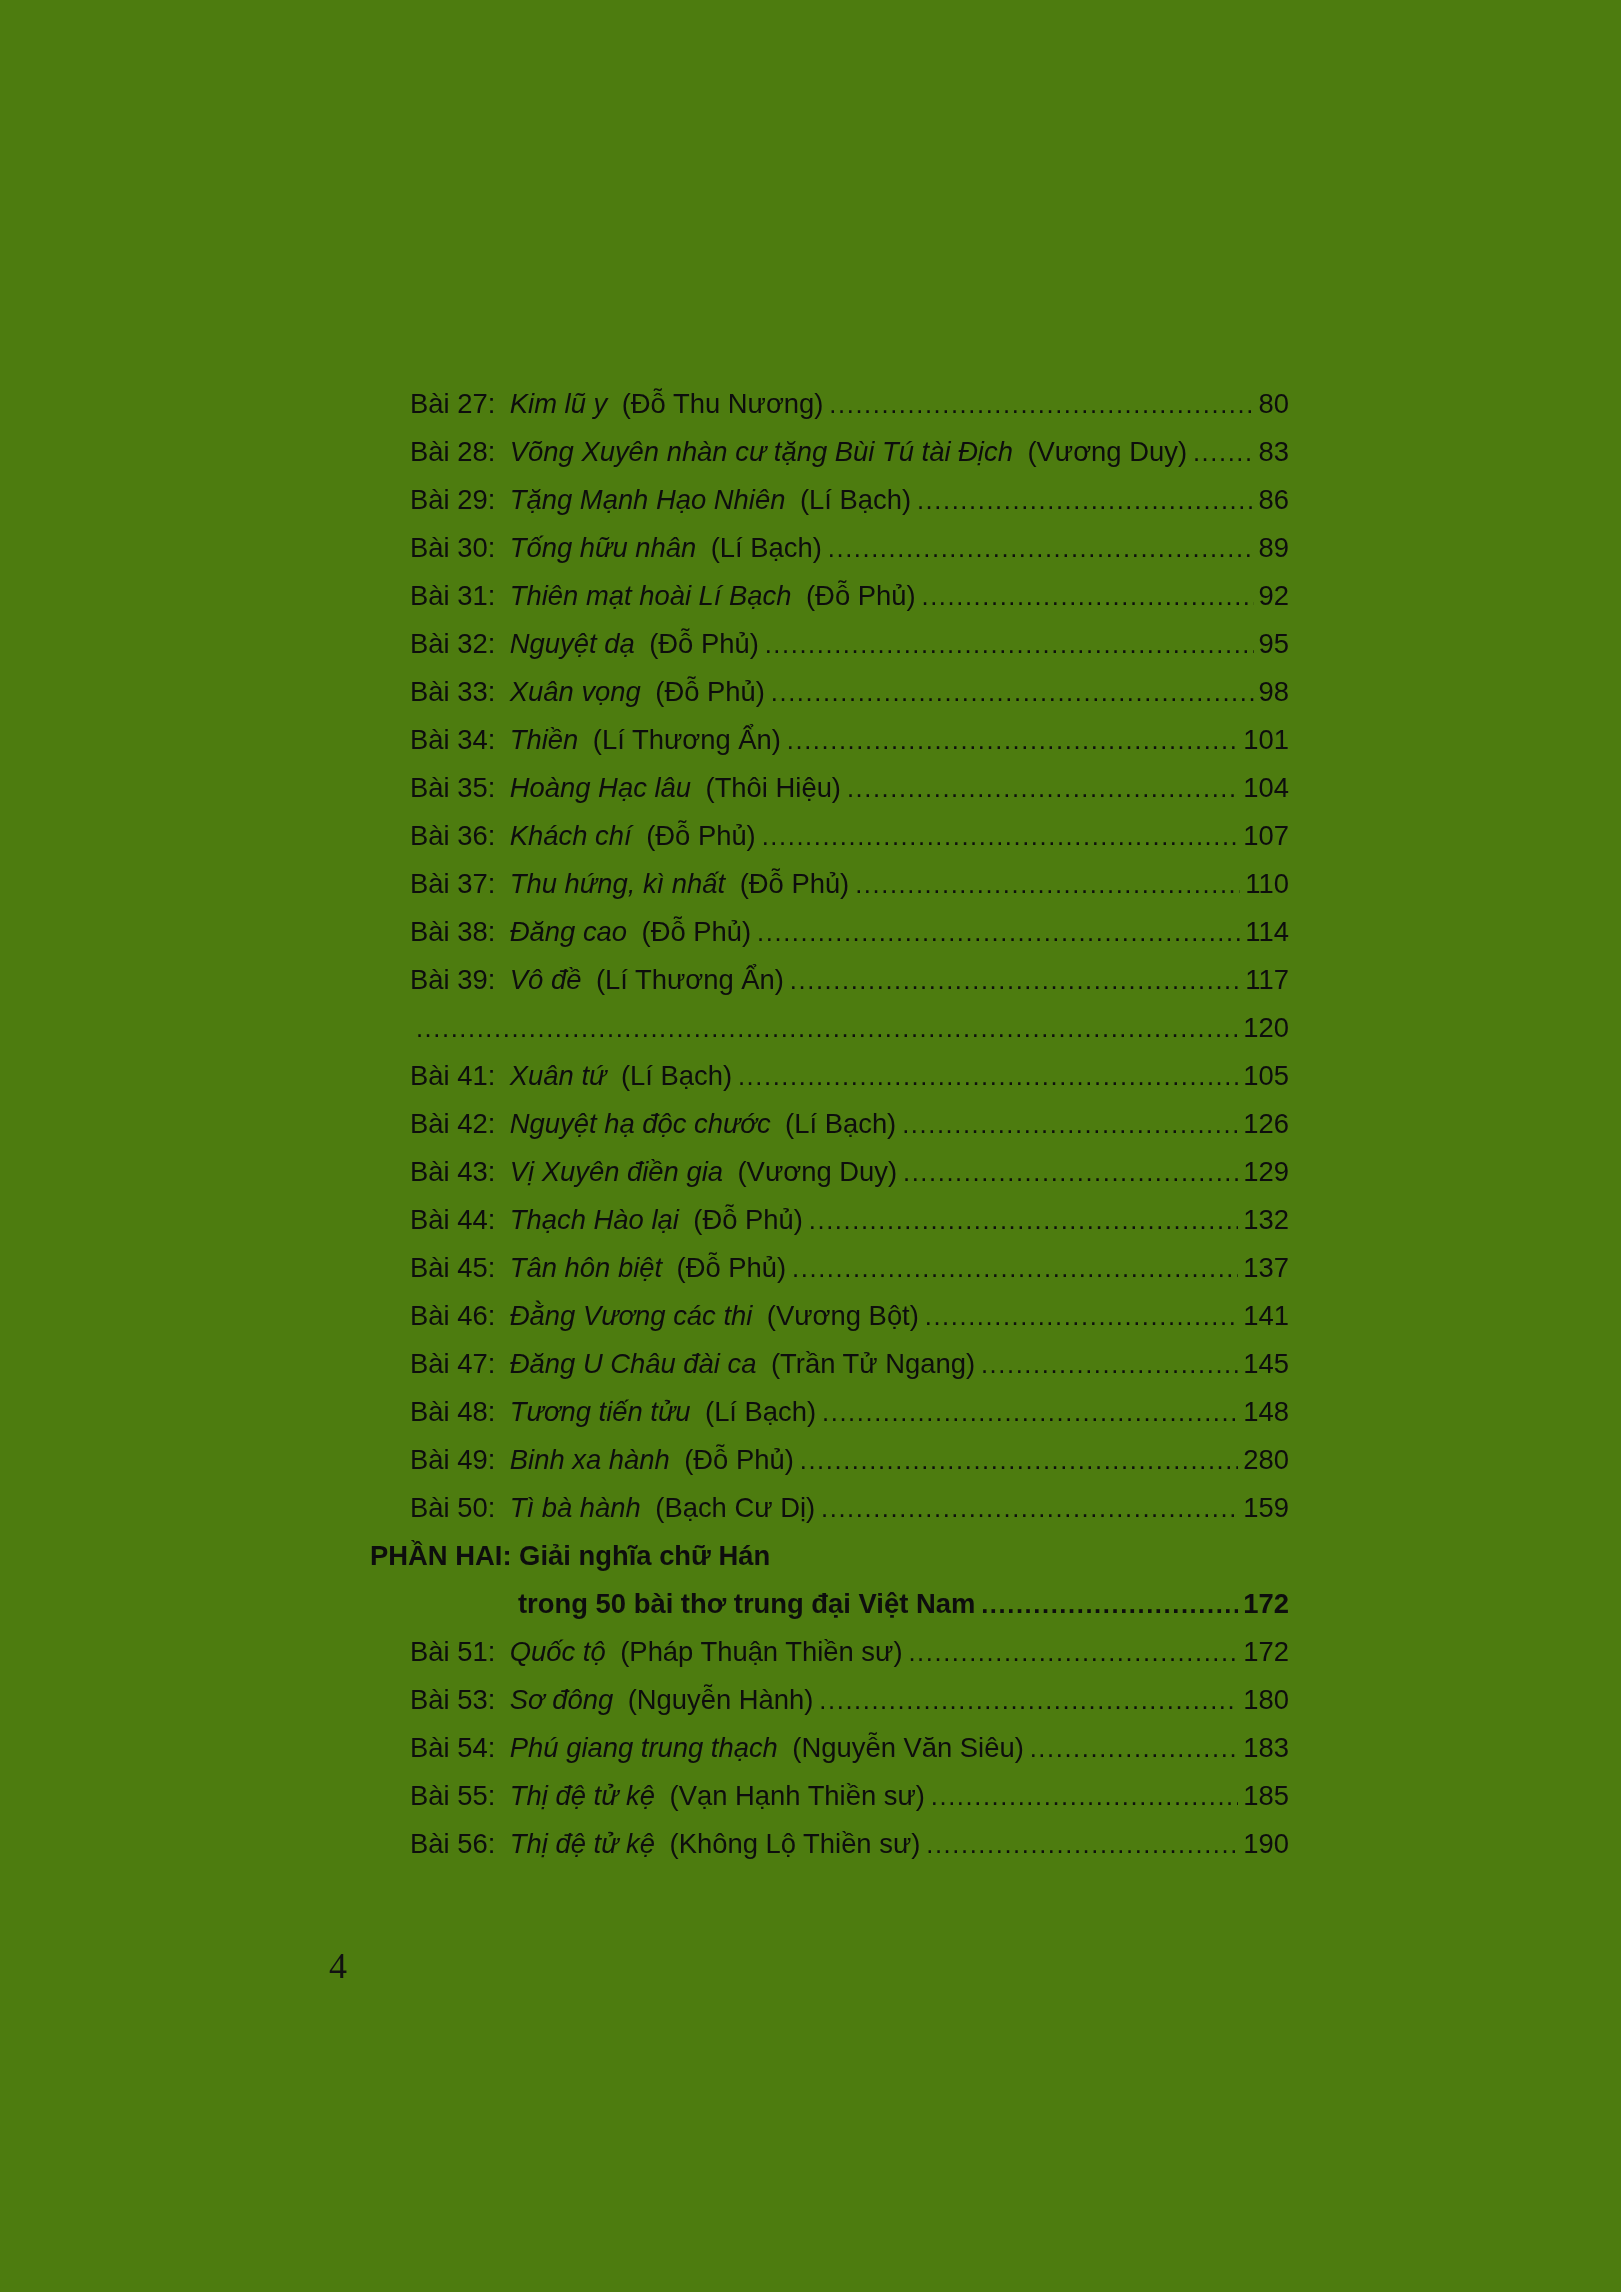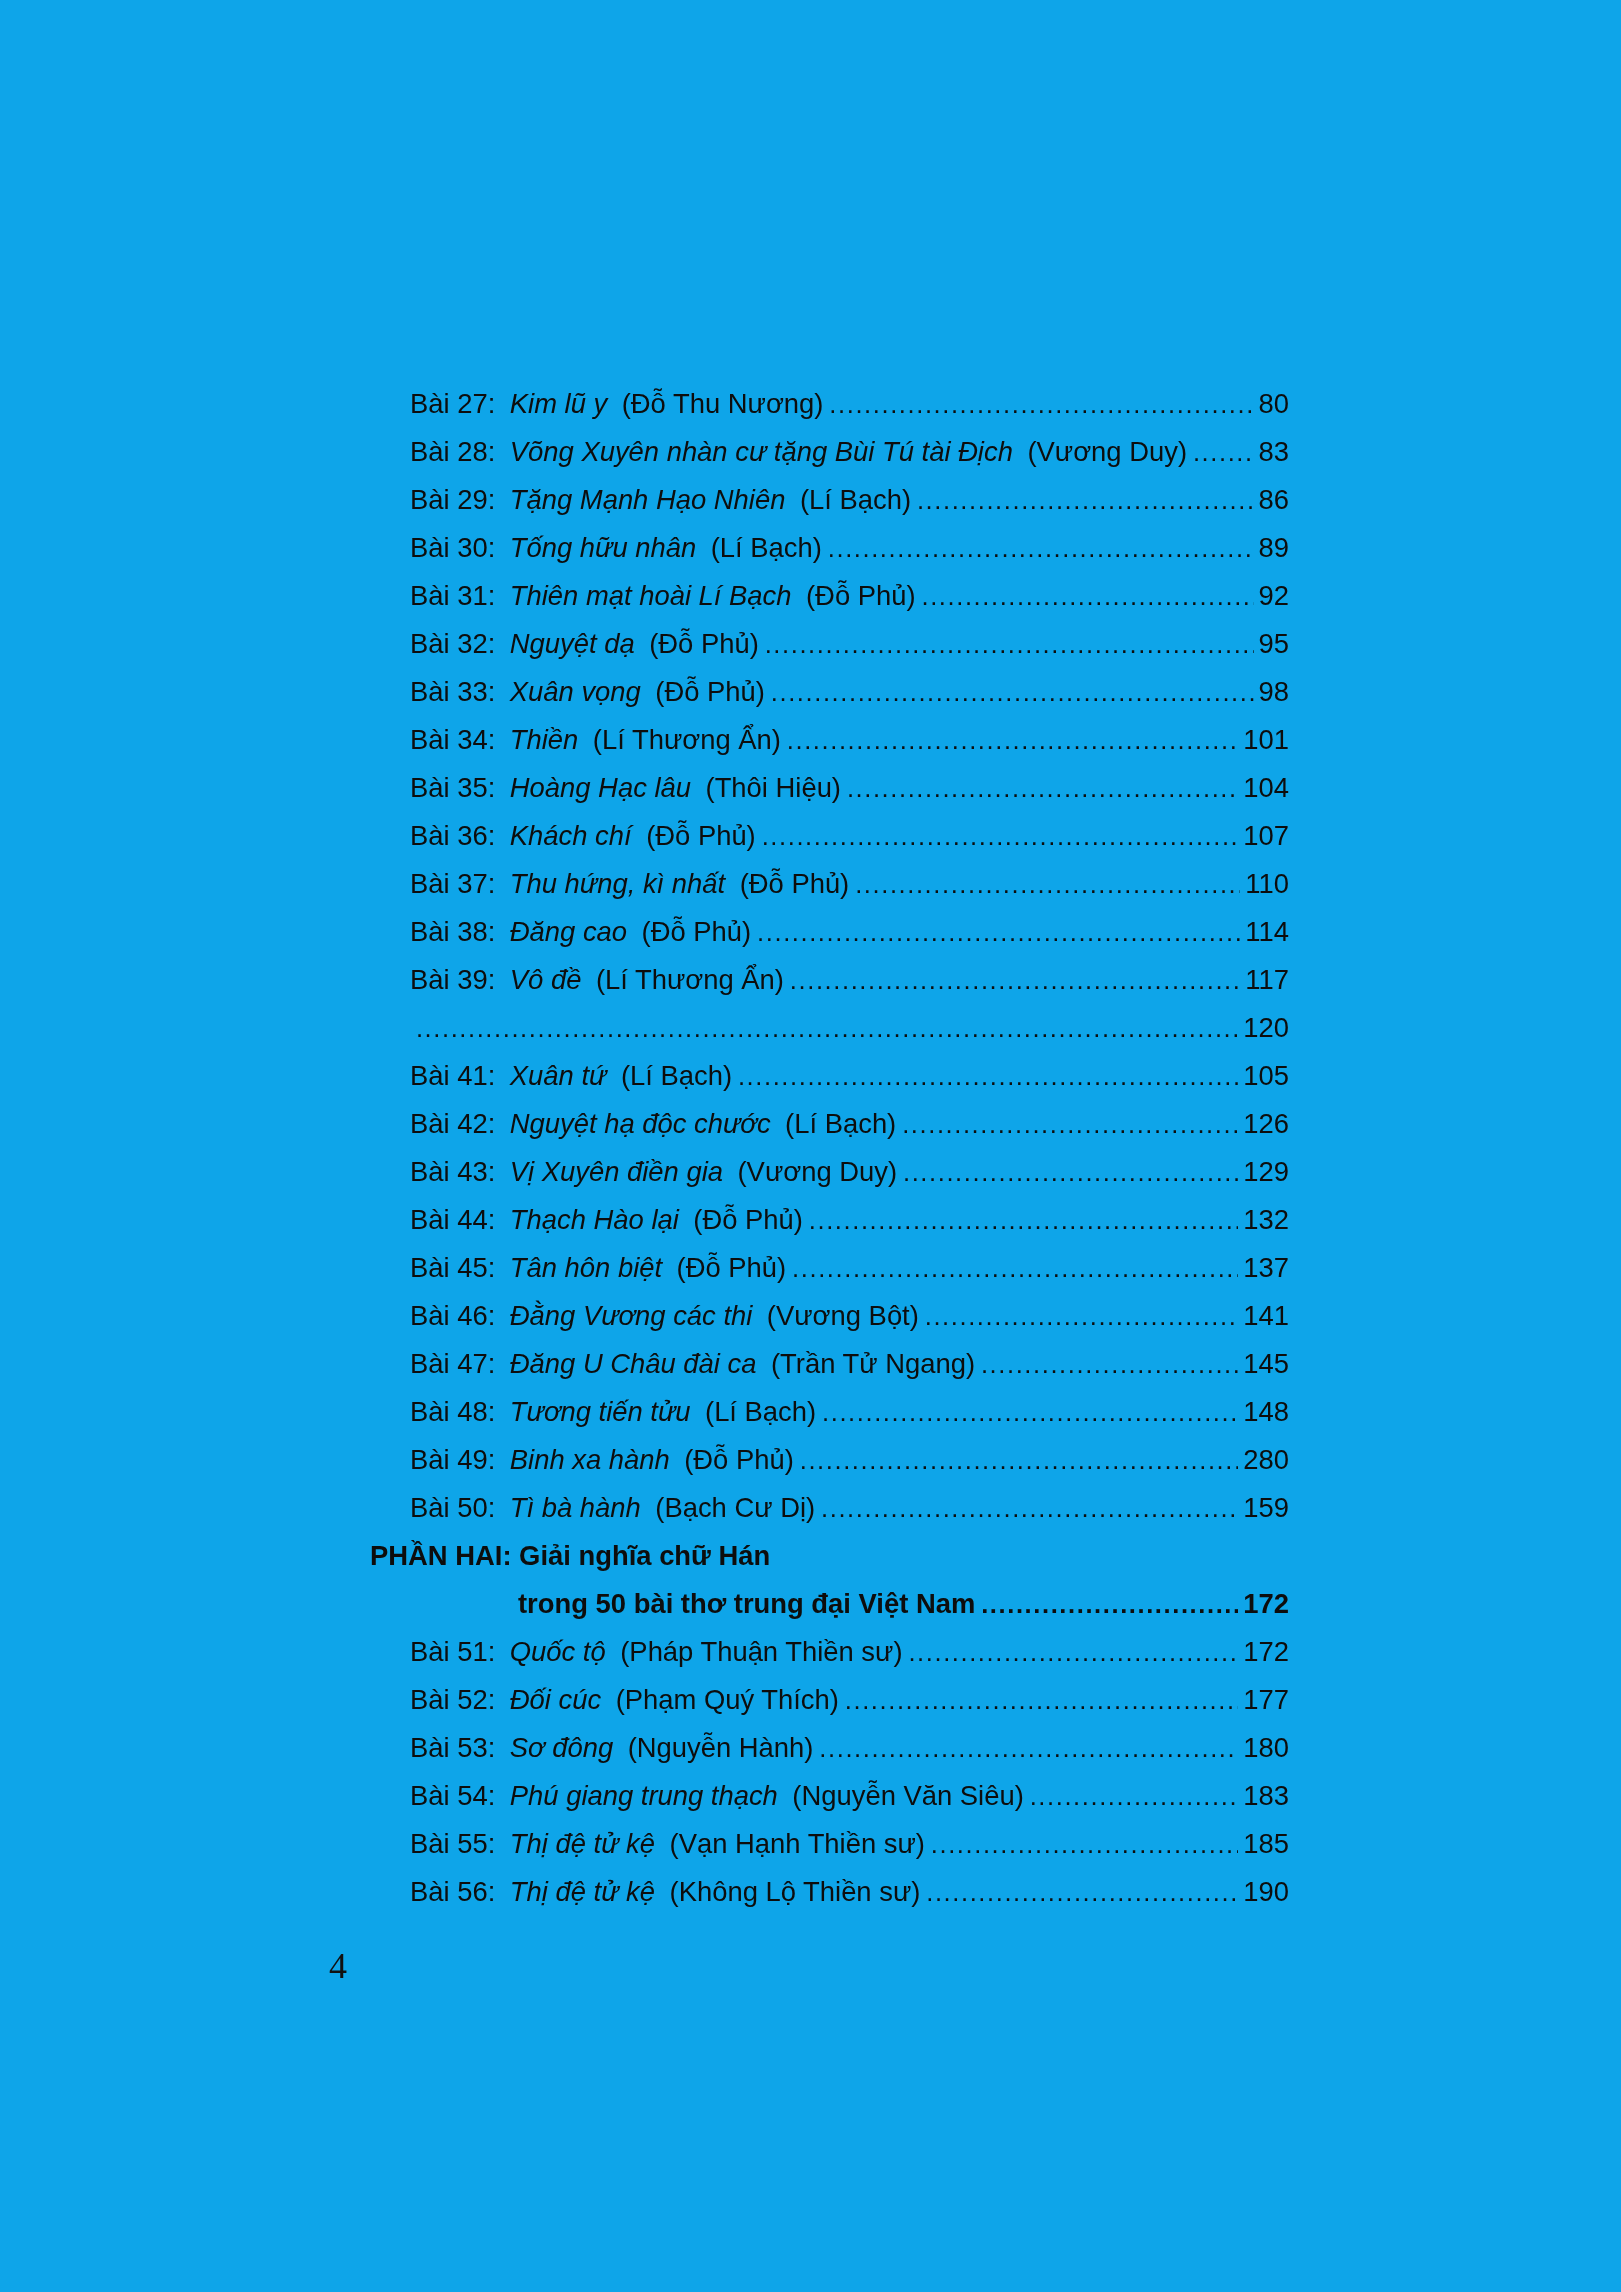--- a/index.html
+++ b/index.html
@@ -1,17 +1,17 @@
 <!DOCTYPE html>
 <html><head>
 <meta charset="utf-8">
 <style>
   html,body { margin:0; padding:0; }
   .page {
-    position:relative; width:1621px; height:2293px; background:#0ea5e9;
+    position:relative; width:1621px; height:2293px; background:#4d7c0f;
     font-family:"Liberation Sans", sans-serif; color:#0d0d0d; overflow:hidden;
   }
   .toc { position:absolute; left:410px; top:380px; width:879px; font-size:27.4px; }
   .row { display:flex; align-items:baseline; height:48px; line-height:48px; white-space:nowrap; }
   .entry-text { white-space:nowrap; }
   .lbl { font-style:normal; }
   .ttl { font-style:italic; margin-left:6.9px; }
   .auth { margin-left:6.9px; }
   .dots { flex:1 1 auto; min-width:0; overflow:hidden; margin:0 4.9px 0 5.9px; }
   .dots::after {
@@ -279,29 +279,20 @@
   <div class="row">
     <span class="entry-text">
       <span class="lbl">Bài 51:</span>
       <span class="ttl">Quốc tộ</span>
       <span class="auth">(Pháp Thuận Thiền sư)</span>
     </span>
     <span class="dots"></span>
     <span class="pg">172</span>
   </div>
 
-  <div class="row">
-    <span class="entry-text">
-      <span class="lbl">Bài 52:</span>
-      <span class="ttl">Đối cúc</span>
-      <span class="auth">(Phạm Quý Thích)</span>
-    </span>
-    <span class="dots"></span>
-    <span class="pg">177</span>
-  </div>
 
   <div class="row">
     <span class="entry-text">
       <span class="lbl">Bài 53:</span>
       <span class="ttl">Sơ đông</span>
       <span class="auth">(Nguyễn Hành)</span>
     </span>
     <span class="dots"></span>
     <span class="pg">180</span>
   </div>

